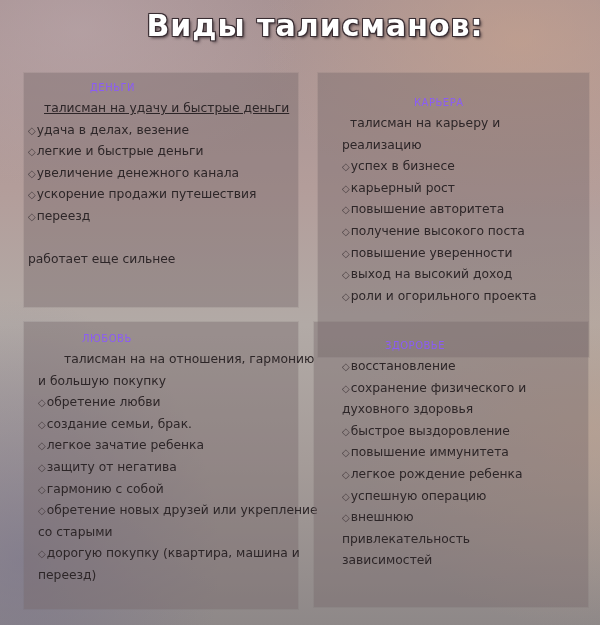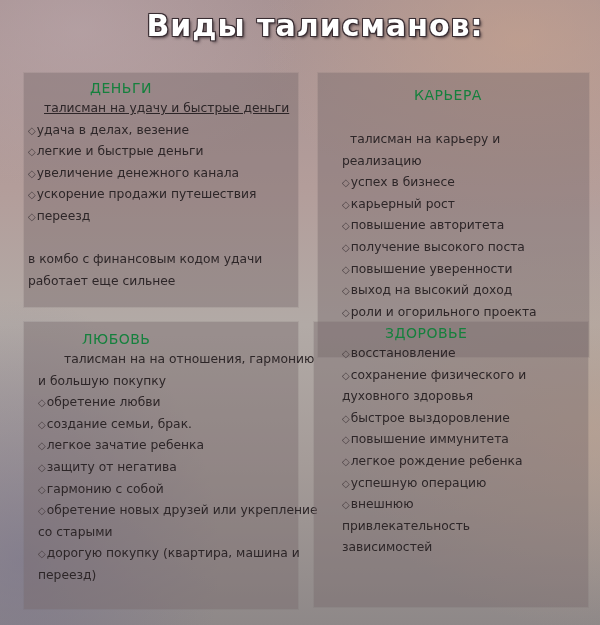--- a/index.html
+++ b/index.html
@@ -41,64 +41,63 @@
     .card {
       position: absolute;
       background: rgba(118, 104, 108, 0.42);
       box-shadow: 0 0 0 1px rgba(110,100,100,0.12);
       color: #2d2628;
       font-size: 12.3px;
       line-height: 21.6px;
       box-sizing: border-box;
     }
     .card .heading {
-      font-size: 14px;
+      font-size: 10px;
       letter-spacing: 0.5px;
-      color: #15803d;
+      color: #8b5cf6;
       line-height: 20px;
     }
     .card .line {
       white-space: nowrap;
     }
     .card .bullet {
       color: #4b4144;
       font-size: 10px;
       margin-right: 1px;
     }
     .card .spacer {
       height: 21.6px;
     }
     #card-money   { left: 24px;  top: 73px;  width: 274px; height: 234px; padding: 5px 0 0 4px; }
-    #card-career  { left: 318px; top: 73px;  width: 271px; height: 284px; padding: 12px 0 0 24px; }
+    #card-career  { left: 318px; top: 73px;  width: 271px; height: 284px; padding: 20px 0 0 24px; }
     #card-love    { left: 24px;  top: 322px; width: 274px; height: 287px; padding: 7px 0 0 14px; }
-    #card-health  { left: 314px; top: 322px; width: 274px; height: 285px; padding: 1px 0 0 28px; }
+    #card-health  { left: 314px; top: 322px; width: 274px; height: 285px; padding: 14px 0 0 28px; }
 
     #card-money .heading  { padding-left: 62px; }
     #card-money .intro    { padding-left: 16px; text-decoration: underline; }
     #card-career .heading { padding-left: 72px; }
-    #card-career .intro   { padding-left: 8px; margin-top: 24px; }
+    #card-career .intro   { padding-left: 8px; }
     #card-love .heading   { padding-left: 44px; }
     #card-love .intro     { padding-left: 26px; }
     #card-health .heading { padding-left: 43px; }
   </style>
 </head>
 <body>
 
 <div class="title">Виды талисманов:</div>
 
 <div class="card" id="card-money">
   <div class="heading">ДЕНЬГИ</div>
   <div class="line intro">талисман на удачу и быстрые деньги</div>
   <div class="line"><span class="bullet">◇</span><span>удача в делах, везение</span></div>
   <div class="line"><span class="bullet">◇</span><span>легкие и быстрые деньги</span></div>
   <div class="line"><span class="bullet">◇</span><span>увеличение денежного канала</span></div>
   <div class="line"><span class="bullet">◇</span><span>ускорение продажи путешествия</span></div>
   <div class="line"><span class="bullet">◇</span><span>переезд</span></div>
   <div class="spacer"></div>
-  <div class="line">в комбо с финансовым кодом удачи</div>
   <div class="line">работает еще сильнее</div>
 </div>
 
 <div class="card" id="card-career">
   <div class="heading">КАРЬЕРА</div>
   <div class="line intro">талисман на карьеру и</div>
   <div class="line">реализацию</div>
   <div class="line"><span class="bullet">◇</span><span>успех в бизнесе</span></div>
   <div class="line"><span class="bullet">◇</span><span>карьерный рост</span></div>
   <div class="line"><span class="bullet">◇</span><span>повышение авторитета</span></div>

